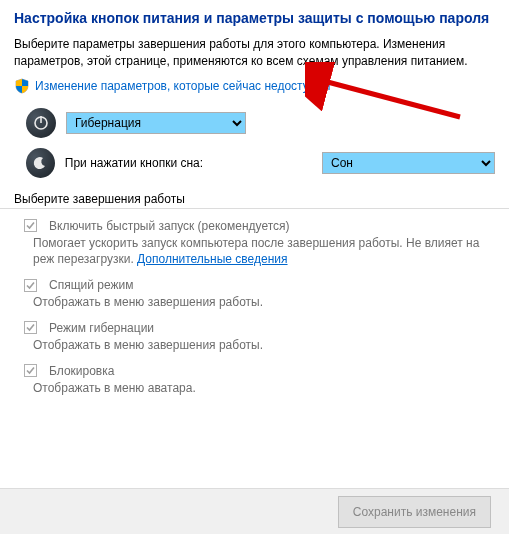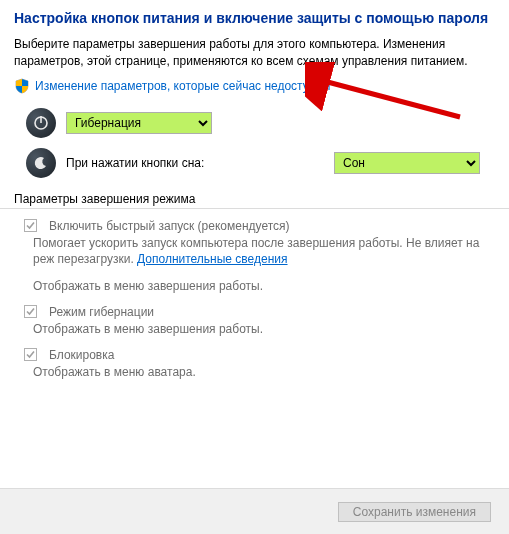--- a/index.html
+++ b/index.html
@@ -70,25 +70,25 @@
       align-items: center;
       justify-content: center;
       margin-right: 10px;
     }
     .button-label {
       width: 268px;
       font-size: 12px;
       color: #000;
     }
     select {
-      width: 146px;
+      width: 180px;
       height: 22px;
       font-size: 12px;
       font-family: inherit;
-      background: #bef264;
+      background: #7dd3fc;
       border: 1px solid #adadad;
       padding-left: 4px;
     }
     .shutdown-header {
       font-size: 12px;
       color: #000;
       border-bottom: 1px solid #dcdcdc;
       padding-bottom: 2px;
       margin: 14px 0 10px 0;
       margin-left: -14px;
@@ -133,35 +133,35 @@
       right: 0;
       height: 46px;
       background: #f0f0f0;
       border-top: 1px solid #dcdcdc;
       display: flex;
       align-items: center;
       justify-content: flex-end;
       padding-right: 18px;
     }
     .save-btn {
-      height: 20px;
+      height: 32px;
       padding: 0 14px;
       font-size: 12px;
       font-family: inherit;
       background: #e1e1e1;
       border: 1px solid #c0c0c0;
       color: #888;
       cursor: default;
     }
   </style>
 </head>
 <body>
 
 <div class="container">
-  <h1>Настройка кнопок питания и включение защиты с помощью пароля</h1>
+  <h1>Настройка кнопок питания и параметры защиты с помощью пароля</h1>
   <p class="subtitle">Выберите параметры завершения работы для этого компьютера. Изменения параметров, этой странице, применяются ко всем схемам управления питанием.</p>
 
   <div class="uac-line">
     <span class="shield">
       <svg width="16" height="16" viewBox="0 0 16 16">
         <path d="M8 1 L14 3 V8 C14 12 11 14.5 8 15 C5 14.5 2 12 2 8 V3 Z" fill="#fff" stroke="#666" stroke-width="0.5"></path>
         <path d="M8 1 L14 3 V8 L8 8 Z" fill="#0078d4"></path>
         <path d="M8 1 L2 3 V8 L8 8 Z" fill="#ffb900"></path>
         <path d="M8 8 L14 8 C14 12 11 14.5 8 15 Z" fill="#ffb900"></path>
         <path d="M8 8 L2 8 C2 12 5 14.5 8 15 Z" fill="#0078d4"></path>
@@ -197,37 +197,45 @@
       <svg width="18" height="18" viewBox="0 0 18 18">
         <path d="M12 4 A6 6 0 1 0 14 12 A4.5 4.5 0 0 1 12 4 Z" fill="#e8e8e8"></path>
       </svg>
     </span>
     <span class="button-label">При нажатии кнопки сна:</span>
     <select>
       <option>Сон</option>
     </select>
   </div>
 
-  <p class="shutdown-header">Параметры завершения режима</p>
+  <p class="shutdown-header">Выберите завершения работы</p>
 
   <div class="opt">
     <div class="opt-row1">
       <span class="cb checked">
         <svg width="11" height="11" viewBox="0 0 11 11">
             <path d="M2 5.5 L4.5 8 L9 2.5" stroke="#a0a0a0" stroke-width="1.6" fill="none"></path>
           </svg>
       </span>
       <span class="opt-title">Включить быстрый запуск (рекомендуется)</span>
     </div>
     <div class="opt-desc">
       <span>Помогает ускорить запуск компьютера после завершения работы. Не влияет на реж перезагрузки. </span><span class="link u">Дополнительные сведения</span>
     </div>
   </div>
 
   <div class="opt">
+    <div class="opt-row1">
+      <span class="cb checked">
+        <svg width="11" height="11" viewBox="0 0 11 11">
+            <path d="M2 5.5 L4.5 8 L9 2.5" stroke="#a0a0a0" stroke-width="1.6" fill="none"></path>
+          </svg>
+      </span>
+      <span class="opt-title">Спящий режим</span>
+    </div>
     <div class="opt-desc">Отображать в меню завершения работы.</div>
   </div>
 
   <div class="opt">
     <div class="opt-row1">
       <span class="cb checked">
         <svg width="11" height="11" viewBox="0 0 11 11">
             <path d="M2 5.5 L4.5 8 L9 2.5" stroke="#a0a0a0" stroke-width="1.6" fill="none"></path>
           </svg>
       </span>

